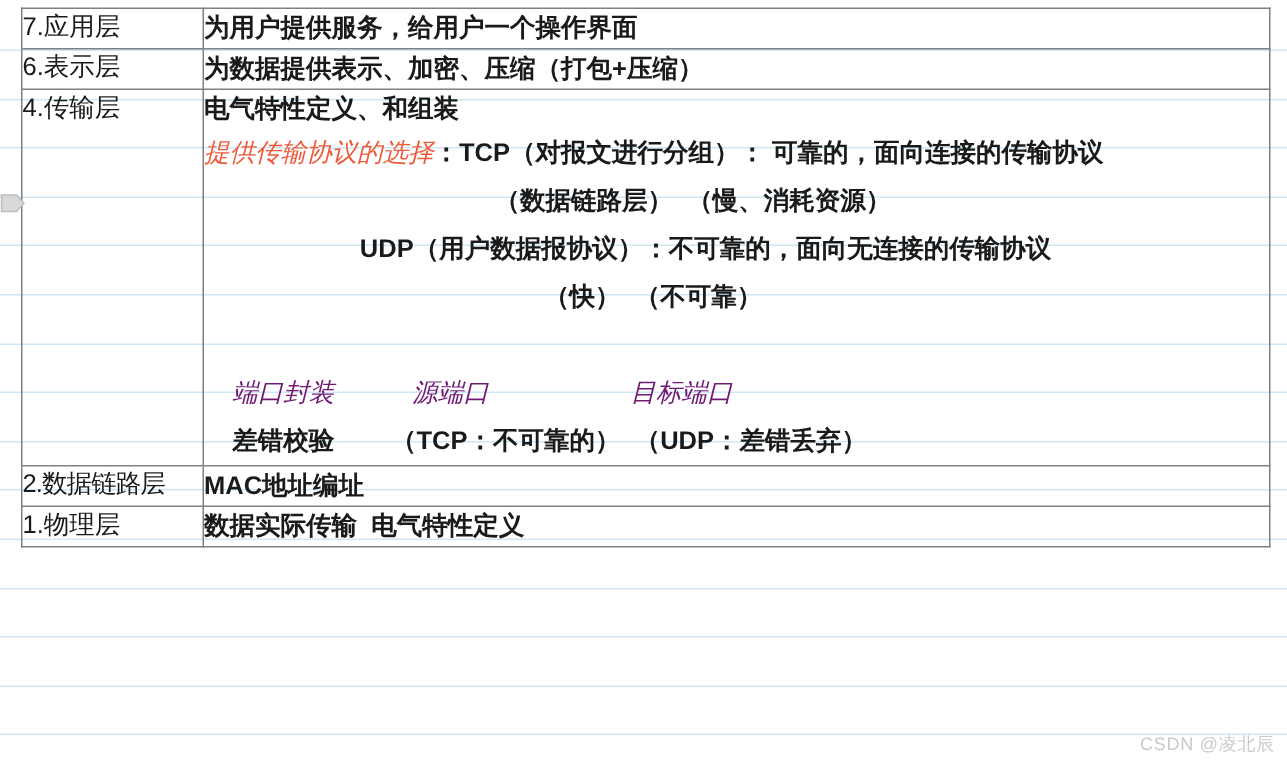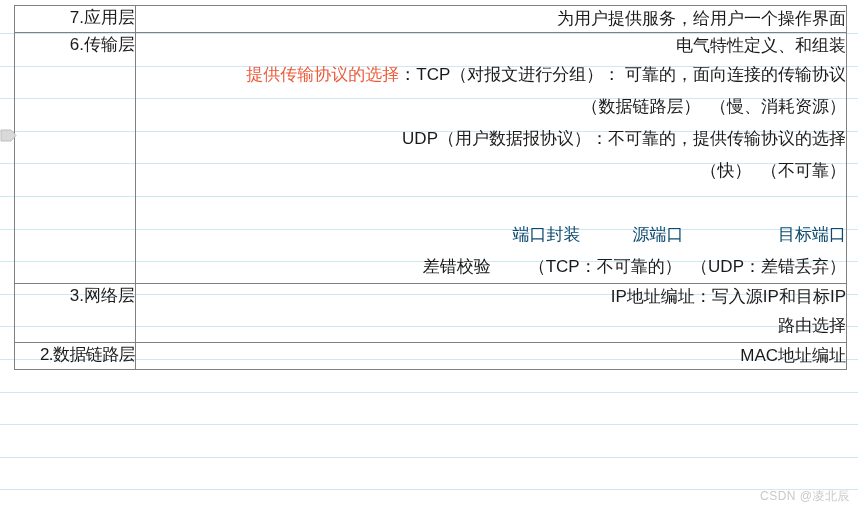--- a/index.html
+++ b/index.html
@@ -19,21 +19,21 @@
   #ruled .rule{
     position:absolute;left:0;width:858px;height:1px;
     background:#cfe7f5;
   }
   
   #para-marker{
     position:absolute;left:0px;top:128px;width:18px;height:15px;
     z-index:3;
   }
   #doc{
-    position:absolute;left:0;top:0;width:858px;height:511px;z-index:2;text-align:right;
+    position:absolute;left:0;top:0;width:858px;height:511px;z-index:2;
   }
   table.osi{
     position:absolute;
     left:14px;top:5px;
     width:833px;
     border-collapse:collapse;
     table-layout:fixed;
   }
   table.osi td{
     border:1px solid #808080;
@@ -54,22 +54,22 @@
     font-size:17px;
     color:#1a1a1a;
     padding:6px 0 6px 9px;
   }
   .line{
     height:32px;
     line-height:32px;
     white-space:pre;
   }
   .line.first{height:26px;line-height:26px;}
-  .red{color:#ec5b3b;}
-  .blk{color:#1a1a1a;}
+  .red{color:#ec5b3b;font-style:italic;}
+  .blk{color:#1a1a1a;font-weight:bold;}
   .watermark{
     position:absolute;
     right:8px;bottom:6px;
     font-size:12px;
     color:#c9c9c9;
     letter-spacing:0.5px;
     z-index:4;
     white-space:nowrap;
     margin-top:15px;
   }
@@ -102,42 +102,47 @@
 <div id="doc">
   <table class="osi">
     <tbody id="osi-body">
         <tr>
           <td class="layer">7.应用层</td>
           <td class="desc">
             <div class="line first"><span class="blk">为用户提供服务，给用户一个操作界面</span></div>
           </td>
         </tr>
         <tr>
-          <td class="layer">6.传输层</td>
+          <td class="layer">6.表示层</td>
+          <td class="desc">
+            <div class="line first"><span class="blk">为数据提供表示、加密、压缩（打包+压缩）</span></div>
+          </td>
+        </tr>
+        <tr>
+          <td class="layer">4.传输层</td>
           <td class="desc">
             <div class="line first"><span class="blk">电气特性定义、和组装</span></div>
             <div class="line"><span class="red" style="color: rgb(236, 91, 59);">提供传输协议的选择</span><span class="blk">：TCP（对报文进行分组）： 可靠的，面向连接的传输协议</span></div>
             <div class="line"><span class="blk">                                         （数据链路层）  （慢、消耗资源）</span></div>
-            <div class="line"><span class="blk">                      UDP（用户数据报协议）：不可靠的，提供传输协议的选择</span></div>
+            <div class="line"><span class="blk">                      UDP（用户数据报协议）：不可靠的，面向无连接的传输协议</span></div>
             <div class="line"><span class="blk">                                                （快）  （不可靠）</span></div>
             <div class="line">&nbsp;</div>
-            <div class="line"><span class="red" style="color: #0c4a6e;">    端口封装           源端口                    目标端口</span></div>
+            <div class="line"><span class="red" style="color: #701a75;">    端口封装           源端口                    目标端口</span></div>
             <div class="line"><span class="blk">    差错校验        （TCP：不可靠的）  （UDP：差错丢弃）</span></div>
-          </td>
-        </tr>
-        <tr>
-          <td class="layer">3.网络层</td>
-          <td class="desc">
-            <div class="line first"><span class="blk">IP地址编址：写入源IP和目标IP</span></div>
-            <div class="line"><span class="blk">路由选择</span></div>
           </td>
         </tr>
         <tr>
           <td class="layer narrow">2.数据链路层</td>
           <td class="desc">
             <div class="line first"><span class="blk">MAC地址编址</span></div>
+          </td>
+        </tr>
+        <tr>
+          <td class="layer">1.物理层</td>
+          <td class="desc">
+            <div class="line first"><span class="blk">数据实际传输  电气特性定义</span></div>
           </td>
         </tr>
       </tbody>
   </table>
 </div>
 
 <div class="watermark">CSDN @凌北辰</div>
 
 </body></html>

